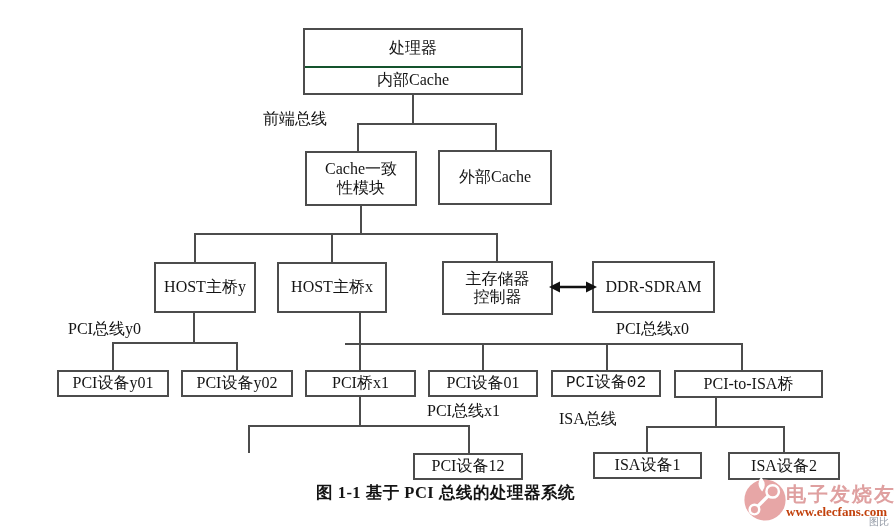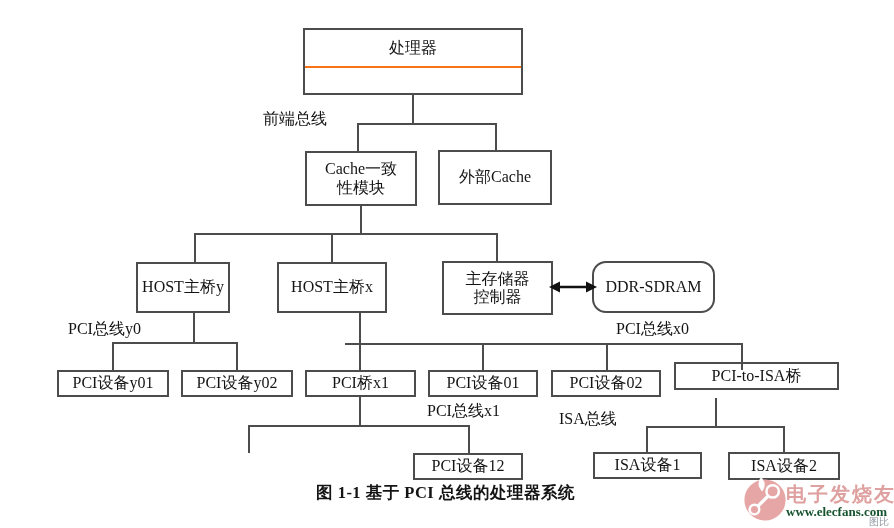--- a/index.html
+++ b/index.html
@@ -7,57 +7,58 @@
     position:relative;width:894px;height:528px;background:#fff;overflow:hidden;
     font-family:"Liberation Serif","DejaVu Serif",serif;color:#111;
   }
   .node{
     position:absolute;border:2px solid #4c4c4c;background:#fff;box-sizing:border-box;
     display:flex;align-items:center;justify-content:center;text-align:center;
     font-size:16px;line-height:1.15;white-space:pre-line;color:#141414;
   }
   .compound{position:absolute;border:2px solid #4c4c4c;box-sizing:border-box;background:#fff;}
   .compound .row{display:flex;align-items:center;justify-content:center;font-size:16px;color:#141414;box-sizing:border-box;}
-  .compound .row.top{height:38px;border-bottom:2px solid #f97316;}
+  .compound .row.top{height:38px;border-bottom:2px solid #14532d;}
   .compound .row.bottom{height:25px;}
   .conn{position:absolute;background:#4c4c4c;}
   .conn.h{height:2px;}
   .conn.v{width:2px;}
   .buslabel{position:absolute;font-size:16px;color:#141414;white-space:nowrap;}
   .caption{position:absolute;font-size:16.5px;font-weight:bold;color:#141414;white-space:nowrap;letter-spacing:0.5px;}
   .wm-brand{position:absolute;font-size:20px;font-weight:bold;letter-spacing:2px;white-space:nowrap;}
   .wm-url{position:absolute;font-size:13px;font-weight:bold;white-space:nowrap;}
   .wm-corner{position:absolute;font-size:10px;color:#9097a3;white-space:nowrap;}
   svg{display:block;}
 </style>
 </head>
 <body>
 
 <div id="stage">
 
   <div class="compound" style="left:303px;top:28px;width:220px;height:67px;">
     <div class="row top">处理器</div>
+    <div class="row bottom">内部Cache</div>
   </div>
 
   <div class="node" style="left:438px;top:150px;width:114px;height:55px;">外部Cache</div>
   <div class="node" style="left:305px;top:151px;width:112px;height:55px;">Cache一致
 性模块</div>
 
-  <div class="node" style="left:136px;top:262px;width:94px;height:51px;text-align:center;">HOST主桥y</div>
+  <div class="node" style="left:154px;top:262px;width:102px;height:51px;text-align:center;">HOST主桥y</div>
   <div class="node" style="left:277px;top:262px;width:110px;height:51px;">HOST主桥x</div>
   <div class="node" style="left:442px;top:261px;width:111px;height:54px;">主存储器
 控制器</div>
-  <div class="node" style="left:592px;top:261px;width:123px;height:52px;border-radius:14px;">DDR-SDRAM</div>
+  <div class="node" style="left:592px;top:261px;width:123px;height:52px;">DDR-SDRAM</div>
 
   <div class="node" style="left:57px;top:370px;width:112px;height:27px;">PCI设备y01</div>
   <div class="node" style="left:181px;top:370px;width:112px;height:27px;">PCI设备y02</div>
   <div class="node" style="left:305px;top:370px;width:111px;height:27px;">PCI桥x1</div>
   <div class="node" style="left:428px;top:370px;width:110px;height:27px;">PCI设备01</div>
-  <div class="node" style="left:551px;top:370px;width:110px;height:27px;">PCI设备02</div>
-  <div class="node" style="left:674px;top:362px;width:165px;height:28px;">PCI-to-ISA桥</div>
+  <div class="node" style="left:551px;top:370px;width:110px;height:27px;font-family:Liberation Mono, monospace;">PCI设备02</div>
+  <div class="node" style="left:674px;top:370px;width:149px;height:28px;">PCI-to-ISA桥</div>
 
   <div class="node" style="left:413px;top:453px;width:110px;height:27px;">PCI设备12</div>
   <div class="node" style="left:593px;top:452px;width:109px;height:27px;">ISA设备1</div>
   <div class="node" style="left:728px;top:452px;width:112px;height:28px;">ISA设备2</div>
 
   <div class="conn v" style="left:412px;top:95px;height:28px;"></div>
   <div class="conn h" style="left:357px;top:123px;width:140px;"></div>
   <div class="conn v" style="left:357px;top:123px;height:28px;"></div>
   <div class="conn v" style="left:495px;top:123px;height:27px;"></div>
 
@@ -103,16 +104,16 @@
   <div class="caption" style="left:308px;top:482px;margin-left:8px;">图 1-1 基于 PCI 总线的处理器系统</div>
 
   <svg style="position:absolute;left:742px;top:477px;" width="46" height="46" viewBox="0 0 48 48">
     <circle cx="24" cy="24" r="21.5" fill="#e7a6a6"></circle>
     <path d="M20 0 Q27 8 21 15 Q14 7 20 0 Z" fill="#ffffff"></path>
     <line x1="14" y1="33" x2="32" y2="15" stroke="#ffffff" stroke-width="3.5"></line>
     <circle cx="13" cy="34" r="5" fill="#e7a6a6" stroke="#ffffff" stroke-width="2.6"></circle>
     <circle cx="32" cy="15" r="6.5" fill="#e7a6a6" stroke="#ffffff" stroke-width="2.6"></circle>
   </svg>
   <div class="wm-brand" style="left:786px;top:481px;color:#dfa0a0;">电子发烧友</div>
-  <div class="wm-url" style="left:786px;top:504px;color:#14532d;">www.elecfans.com</div>
+  <div class="wm-url" style="left:786px;top:504px;color:#c2410c;">www.elecfans.com</div>
   <div class="wm-corner" style="left:869px;top:515px;">图比</div>
 
 </div>
 
 </body></html>

